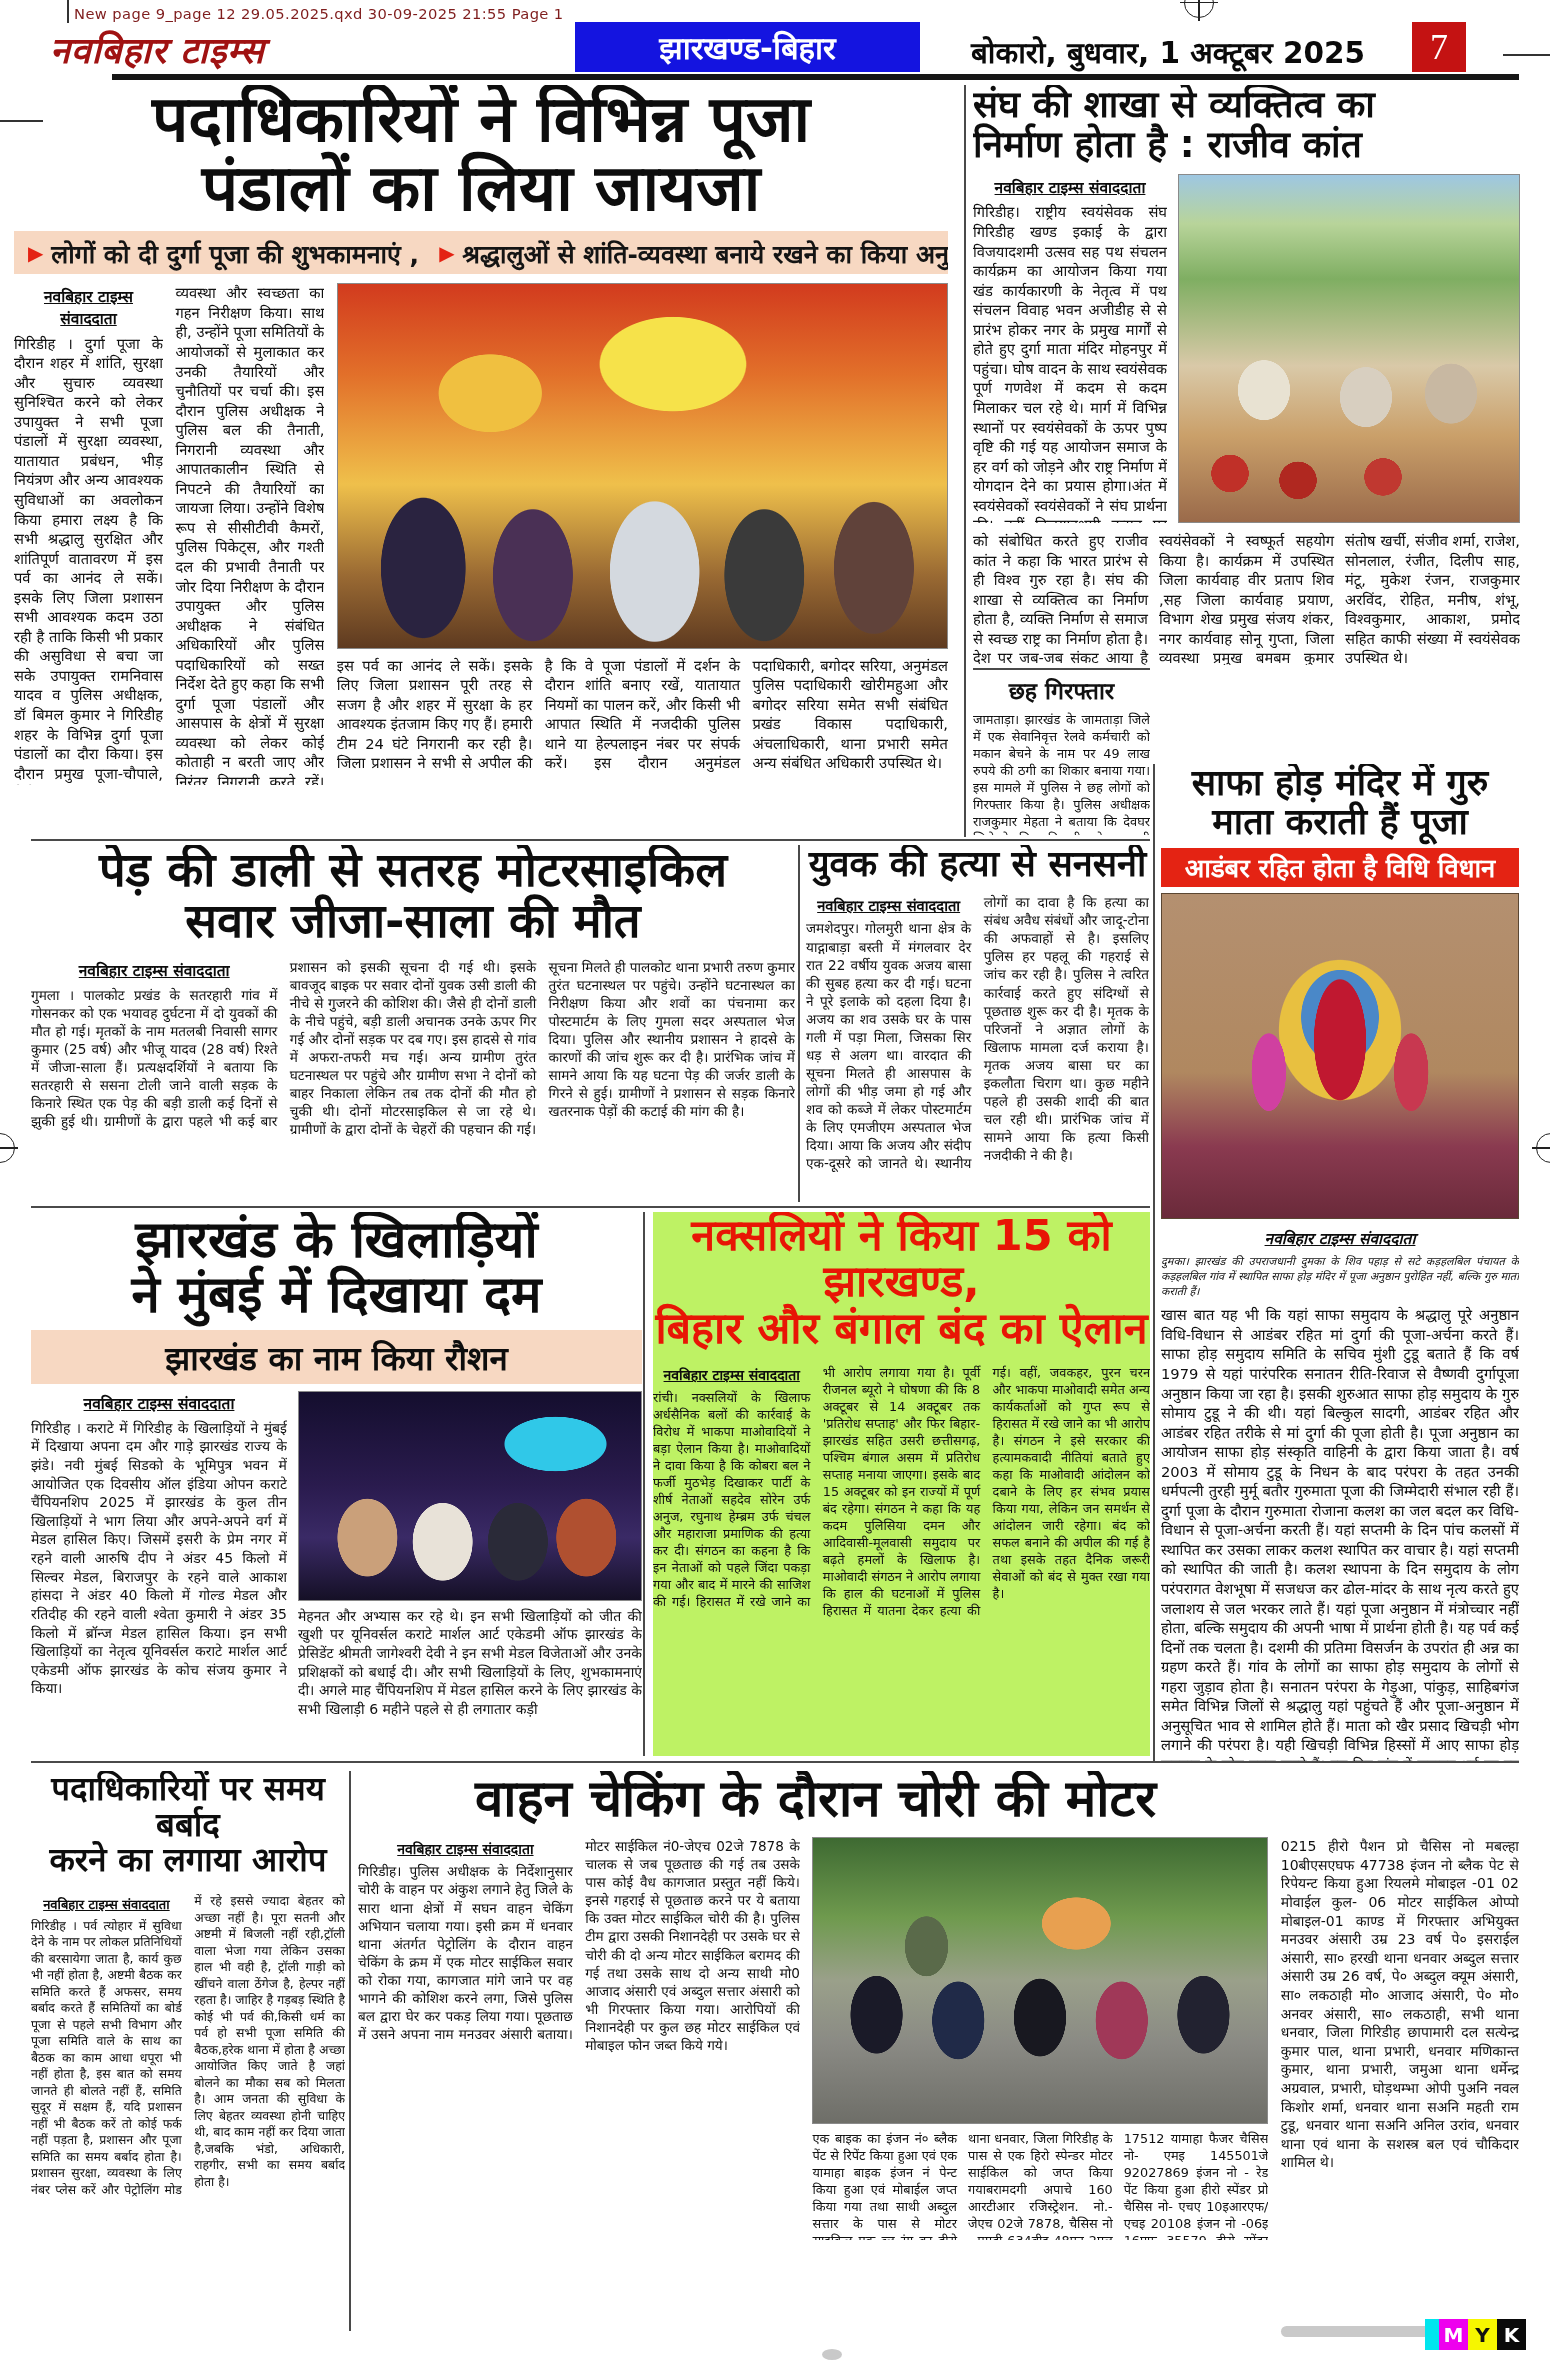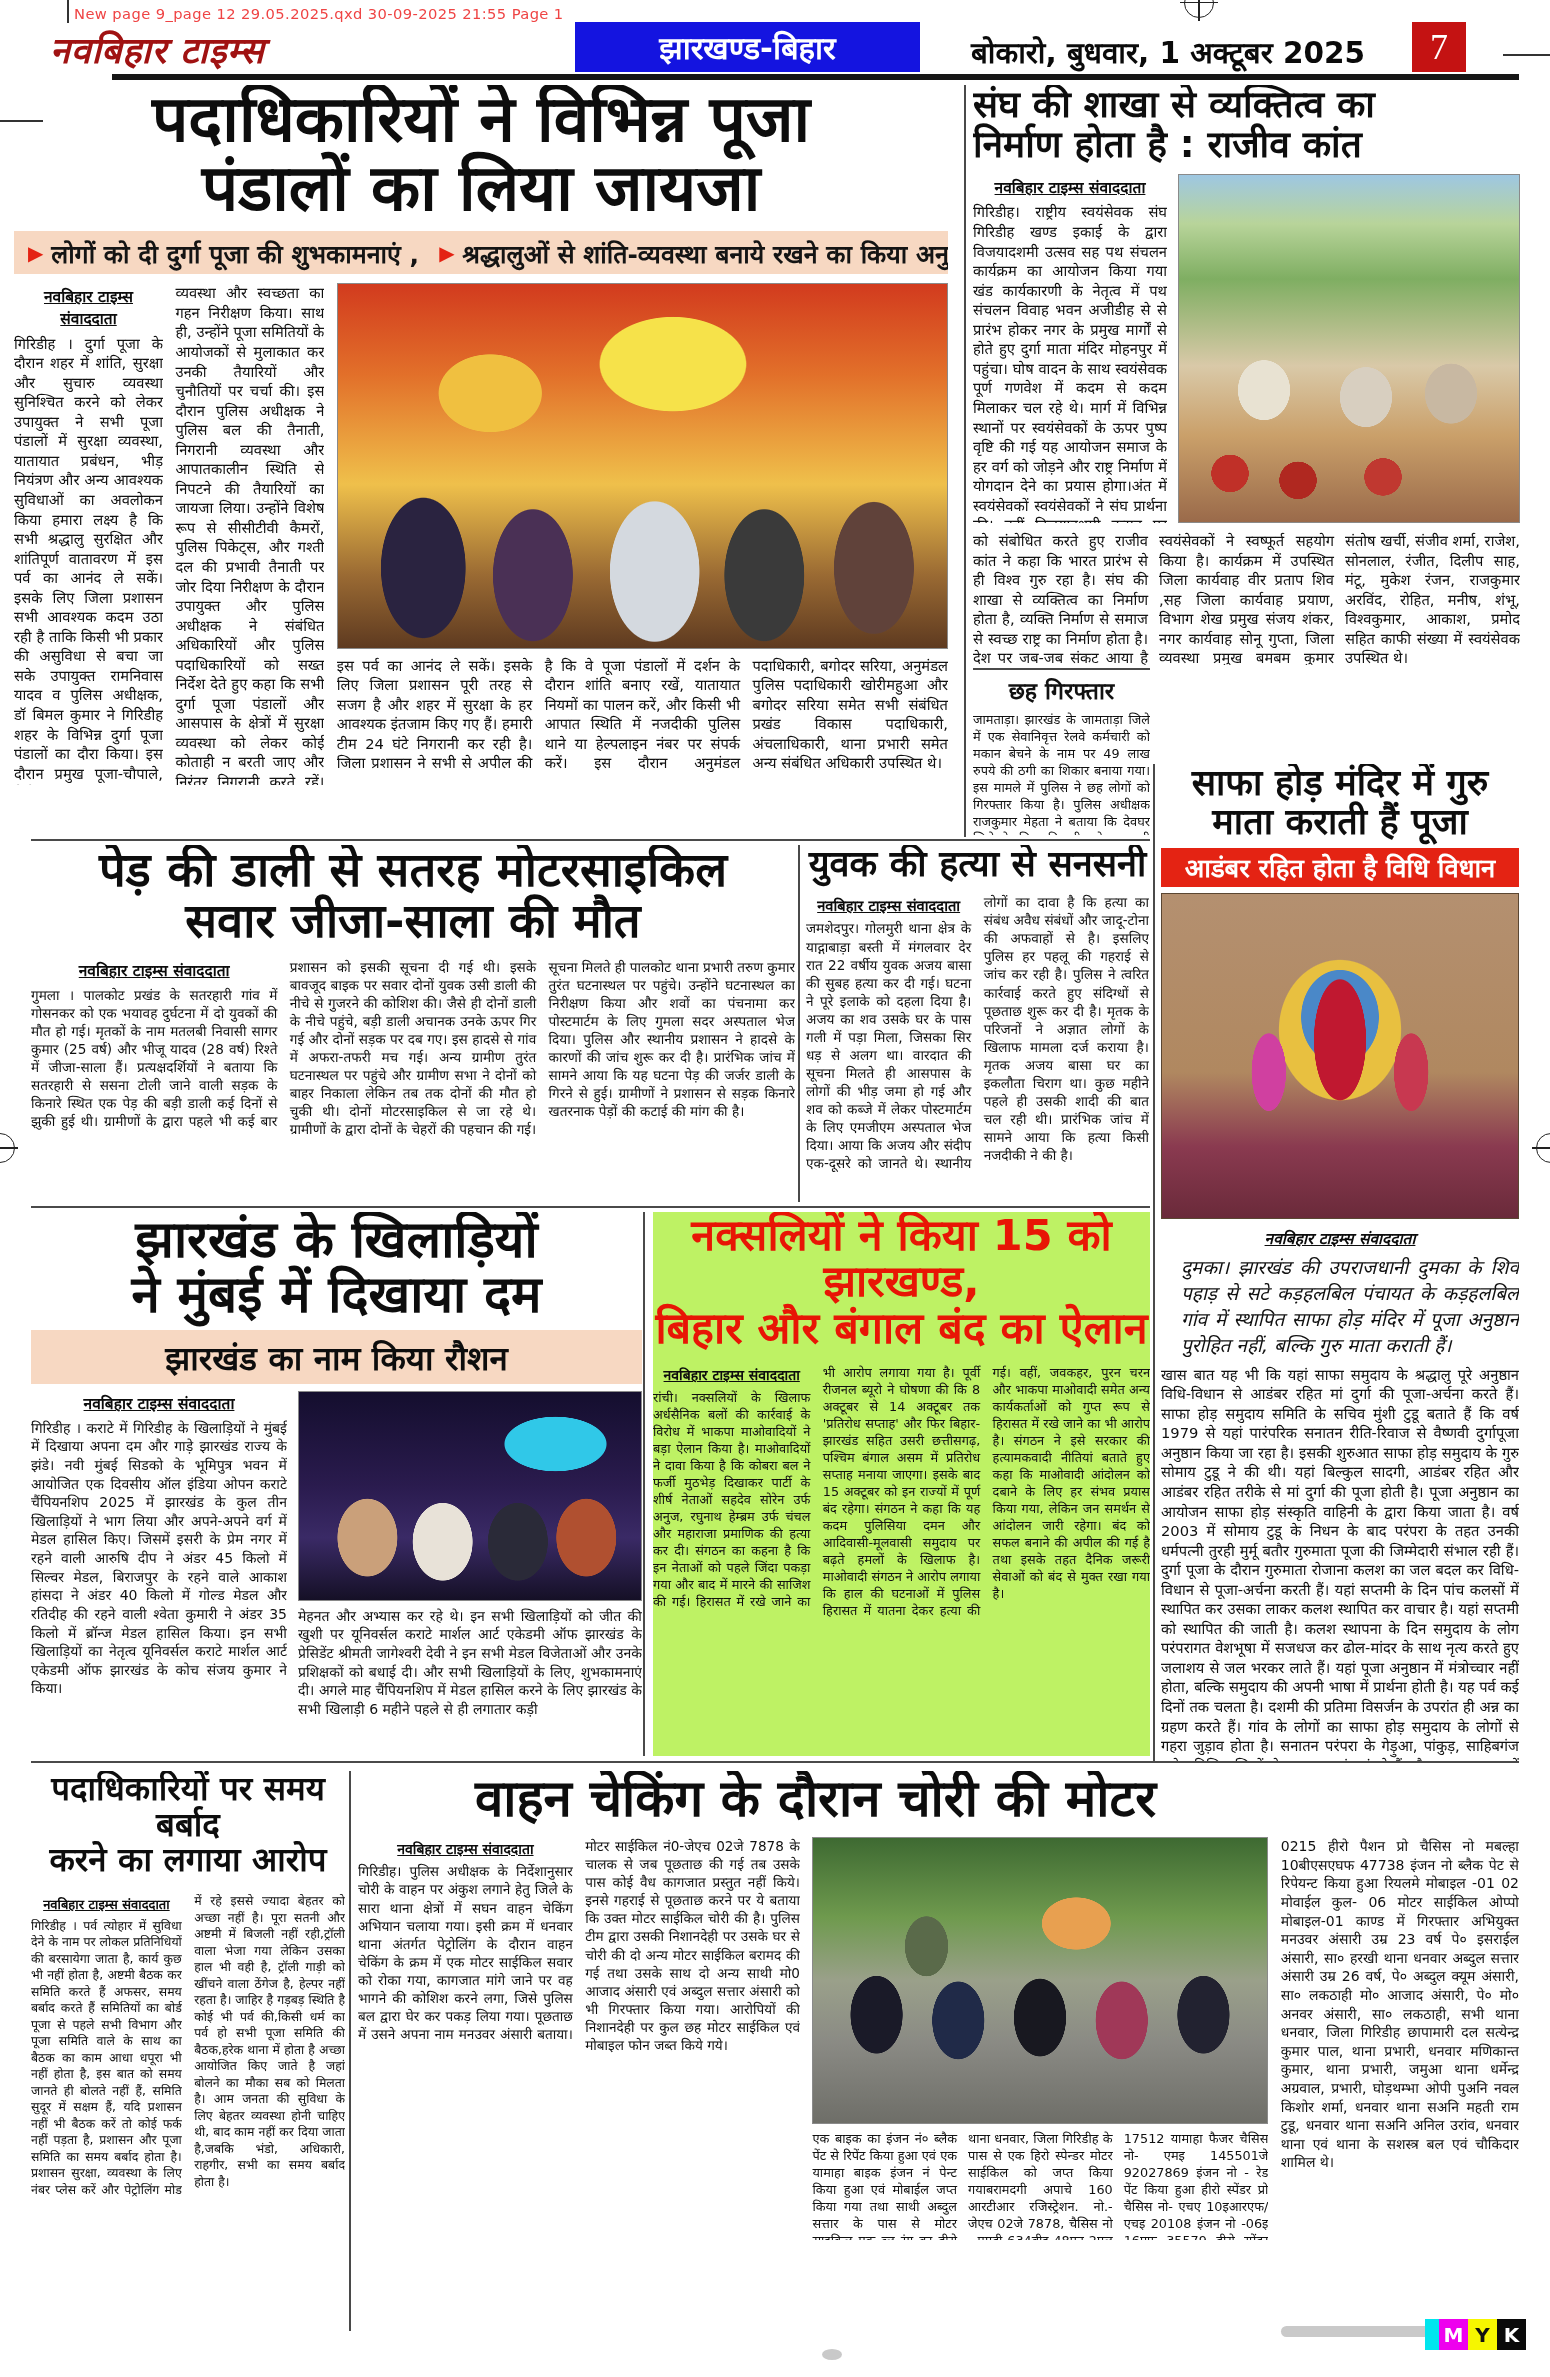--- a/index.html
+++ b/index.html
@@ -1,21 +1,21 @@
 <!DOCTYPE html>
 <html style="font-size:12.4px"><head>
 <meta charset="utf-8">
 <style>
   html,body{margin:0;padding:0;background:#ffffff;}
   body{width:1550px;height:2377px;position:relative;font-family:"DejaVu Sans","Liberation Sans",sans-serif;color:#111;overflow:hidden;}
   .abs{position:absolute;}
   .rule{background:#161616;}
   .vline{background:#4a4a4a;width:1.6px;}
   .hline{background:#4a4a4a;height:1.6px;}
-  .slug{font-size:14.7px;color:#ef4444;letter-spacing:0.4px;}
+  .slug{font-size:14.7px;color:#7f1d1d;letter-spacing:0.4px;}
   .masthead{font-size:36px;font-weight:800;color:#a01212;letter-spacing:0.8px;}
   .banner{background:#1414e0;color:#fff;font-size:31px;font-weight:800;display:flex;align-items:center;justify-content:center;}
   .dateline-top{font-size:29.5px;font-weight:800;color:#0a0a0a;}
   .pagebox{background:#c41212;color:#fff;font-family:"Liberation Serif",serif;font-size:36px;display:flex;align-items:center;justify-content:center;}
   .h-xxl{font-weight:800;color:#0d0d0d;text-align:center;line-height:1.08;}
   .kicker{background:#f7d8c2;display:flex;align-items:center;gap:20px;padding:0 14px;}
   .kicker .item{display:flex;align-items:center;gap:7.8px;font-size:25px;font-weight:800;color:#141414;white-space:nowrap;}
   .arrow{color:#e42313;font-size:20px;line-height:1;}
   .byline{font-weight:800;text-decoration:underline;text-align:center;font-size:15.5px;margin:1.6px 0 4.7px 0;color:#0c0c0c;}
   .bodytxt{font-size:14.7px;line-height:1.33;text-align:justify;color:#101010;}
@@ -115,21 +115,21 @@
   <div class="h-xxl" style="font-size:36px;">माता कराती हैं पूजा</div>
   <div class="redbar" style="height:39px;margin-top:6.2px;">आडंबर रहित होता है विधि विधान</div>
   <div class="photo" style="height:324px;margin-top:6.2px;border-color:#5a4632;background:
       radial-gradient(47px 109px at 50% 45%, #c01830 0 55%, transparent 56%),
       radial-gradient(31px 70px at 30% 55%, #d040a0 0 55%, transparent 56%),
       radial-gradient(31px 70px at 70% 55%, #c83850 0 55%, transparent 56%),
       radial-gradient(70px 85px at 50% 38%, #4a88c8 0 55%, transparent 56%),
       radial-gradient(101px 116px at 50% 42%, #e8c040 0 60%, transparent 61%),
       linear-gradient(180deg,#b49070 0%,#b08860 55%,#8a3a50 78%,#6a2a3a 100%);"></div>
   <div class="byline" style="margin-top:7.8px;font-style:italic;">नवबिहार टाइम्स संवाददाता</div>
-  <div class="bodytxt" style="font-style:italic;font-size:19px;line-height:1.38;margin-left:20px;">दुमका।  झारखंड की उपराजधानी दुमका के शिव पहाड़ से सटे कड़हलबिल पंचायत के कड़हलबिल गांव में स्थापित साफा होड़ मंदिर में पूजा अनुष्ठान पुरोहित नहीं, बल्कि गुरु माता कराती हैं।</div>
+  <div class="bodytxt" style="font-style:italic;font-size:11px;line-height:1.38;">दुमका।  झारखंड की उपराजधानी दुमका के शिव पहाड़ से सटे कड़हलबिल पंचायत के कड़हलबिल गांव में स्थापित साफा होड़ मंदिर में पूजा अनुष्ठान पुरोहित नहीं, बल्कि गुरु माता कराती हैं।</div>
   <div class="bodytxt" style="margin-top:6.2px;font-size:14.7px;">खास बात यह भी कि यहां साफा समुदाय के श्रद्धालु पूरे अनुष्ठान विधि-विधान से आडंबर रहित मां दुर्गा की पूजा-अर्चना करते हैं। साफा होड़ समुदाय समिति के सचिव मुंशी टुडू बताते हैं कि वर्ष 1979 से यहां पारंपरिक सनातन रीति-रिवाज से वैष्णवी दुर्गापूजा अनुष्ठान किया जा रहा है। इसकी शुरुआत साफा होड़ समुदाय के गुरु सोमाय टुडू ने की थी। यहां बिल्कुल सादगी, आडंबर रहित और आडंबर रहित तरीके से मां दुर्गा की पूजा होती है। पूजा अनुष्ठान का आयोजन साफा होड़ संस्कृति वाहिनी के द्वारा किया जाता है। वर्ष 2003 में सोमाय टुडू के निधन के बाद परंपरा के तहत उनकी धर्मपत्नी तुरही मुर्मू बतौर गुरुमाता पूजा की जिम्मेदारी संभाल रही हैं। दुर्गा पूजा के दौरान गुरुमाता रोजाना कलश का जल बदल कर विधि-विधान से पूजा-अर्चना करती हैं। यहां सप्तमी के दिन पांच कलसों में स्थापित कर उसका लाकर कलश स्थापित कर वाचार है। यहां सप्तमी को स्थापित की जाती है। कलश स्थापना के दिन समुदाय के लोग परंपरागत वेशभूषा में सजधज कर ढोल-मांदर के साथ नृत्य करते हुए जलाशय से जल भरकर लाते हैं। यहां पूजा अनुष्ठान में मंत्रोच्चार नहीं होता, बल्कि समुदाय की अपनी भाषा में प्रार्थना होती है। यह पर्व कई दिनों तक चलता है। दशमी की प्रतिमा विसर्जन के उपरांत ही अन्न का ग्रहण करते हैं। गांव के लोगों का साफा होड़ समुदाय के लोगों से गहरा जुड़ाव होता है। सनातन परंपरा के गेड़ुआ, पांकुड़, साहिबगंज समेत विभिन्न जिलों से श्रद्धालु यहां पहुंचते हैं और पूजा-अनुष्ठान में अनुसूचित भाव से शामिल होते हैं। माता को खैर प्रसाद खिचड़ी भोग लगाने की परंपरा है। यही खिचड़ी विभिन्न हिस्सों में आए साफा होड़ समुदाय के लोग ग्रहण करते हैं। इस दिन गांव में सनातन धर्म पर इन लोगों की गहरी आस्था है। मांझी थान में पूजा-अर्चना करना इन लोगों के दिनचर्या में शामिल है। पूरे एक साल तक इस समय ग्रामीणों को सनातन परंपरा से मनाया जाने वाला दुर्गोत्सव का इंतजार रहता है।</div>
 </div>
 
 <div class="vline abs" style="left:964px;top:85px;height:752px;"></div>
 <div class="hline abs" style="left:31px;top:839px;width:1119px;"></div>
 <div class="abs" style="left:31px;top:845px;width:764px;height:357px;overflow:hidden;">
   <div class="h-xxl" style="font-size:47px;">पेड़ की डाली से सतरह मोटरसाइकिल</div>
   <div class="h-xxl" style="font-size:47px;">सवार जीजा-साला की मौत</div>
   <div class="colflow" style="column-count:3;margin-top:11px;height:233px;overflow:hidden;">
     <div class="byline">नवबिहार टाइम्स संवाददाता</div>

